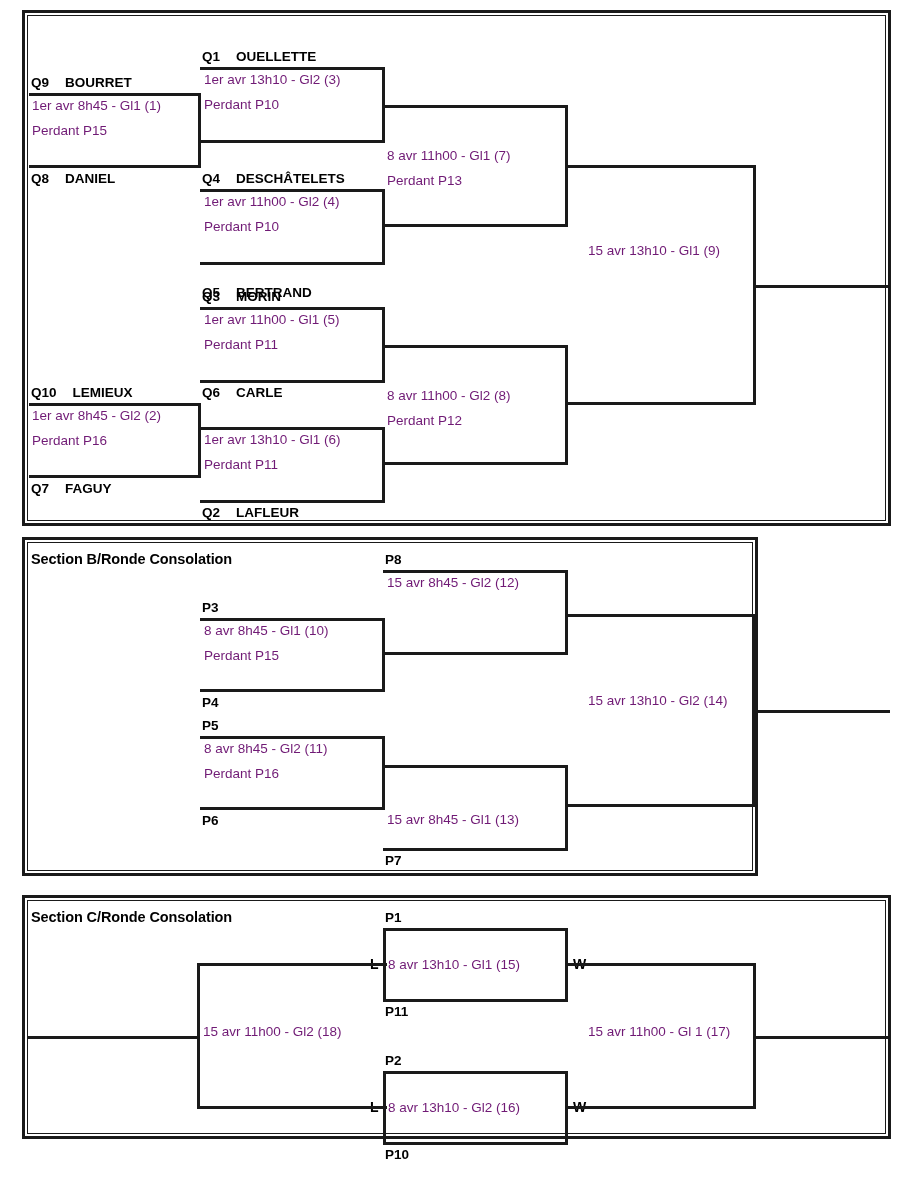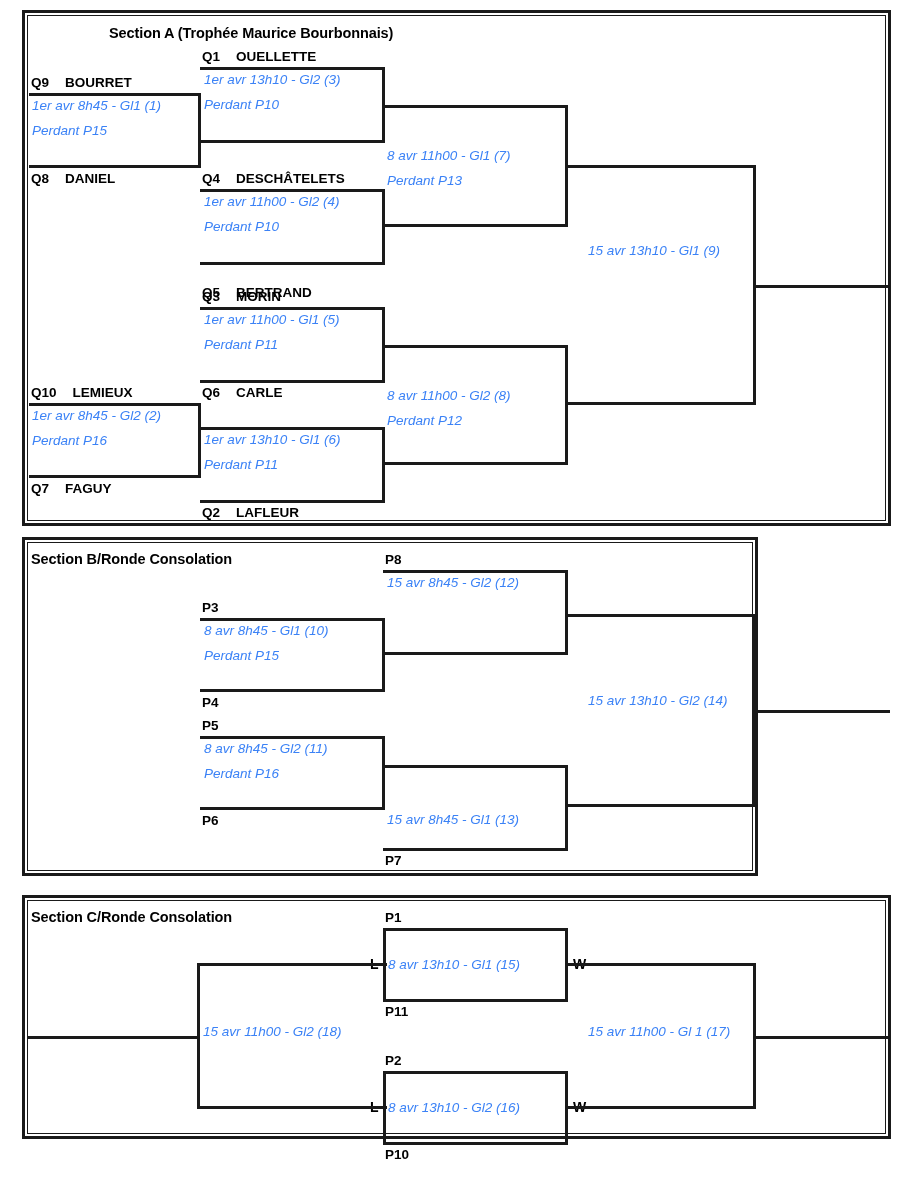--- a/index.html
+++ b/index.html
@@ -90,41 +90,39 @@
     font-size: 13.5px;
     white-space: nowrap;
     color: #000;
   }
   .seed .code { display: inline-block; }
   .seed .nm { display: inline-block; margin-left: 16px; }
   .info {
     position: absolute;
     font-size: 13.5px;
     white-space: nowrap;
-    color: #3b82f6;
-    font-style: italic;
+    color: #701a75;
   }
   .lw {
     position: absolute;
     font-weight: bold;
     font-size: 14px;
     white-space: nowrap;
     color: #000;
   }
 </style>
 </head>
 <body>
 
 <div id="page">
 
   <div class="panel" style="left:22px; top:10px; width:869px; height:516px;">
     <div class="panel-inner"></div>
     <div class="panel-stage">
 
-      <div class="section-title" style="left:84px; top:12px;">Section A (Trophée Maurice Bourbonnais)</div>
 
       <div class="seed" style="left:6px; top:62px;">
         <span class="code">Q9</span><span class="nm">BOURRET</span>
       </div>
       <div class="match" style="left:4px; top:80px; width:172px; height:75px;"></div>
       <div class="info" style="left:7px; top:85px;">1er avr 8h45 - Gl1 (1)</div>
       <div class="info" style="left:7px; top:110px;">Perdant P15</div>
       <div class="seed" style="left:6px; top:158px;">
         <span class="code">Q8</span><span class="nm">DANIEL</span>
       </div>

